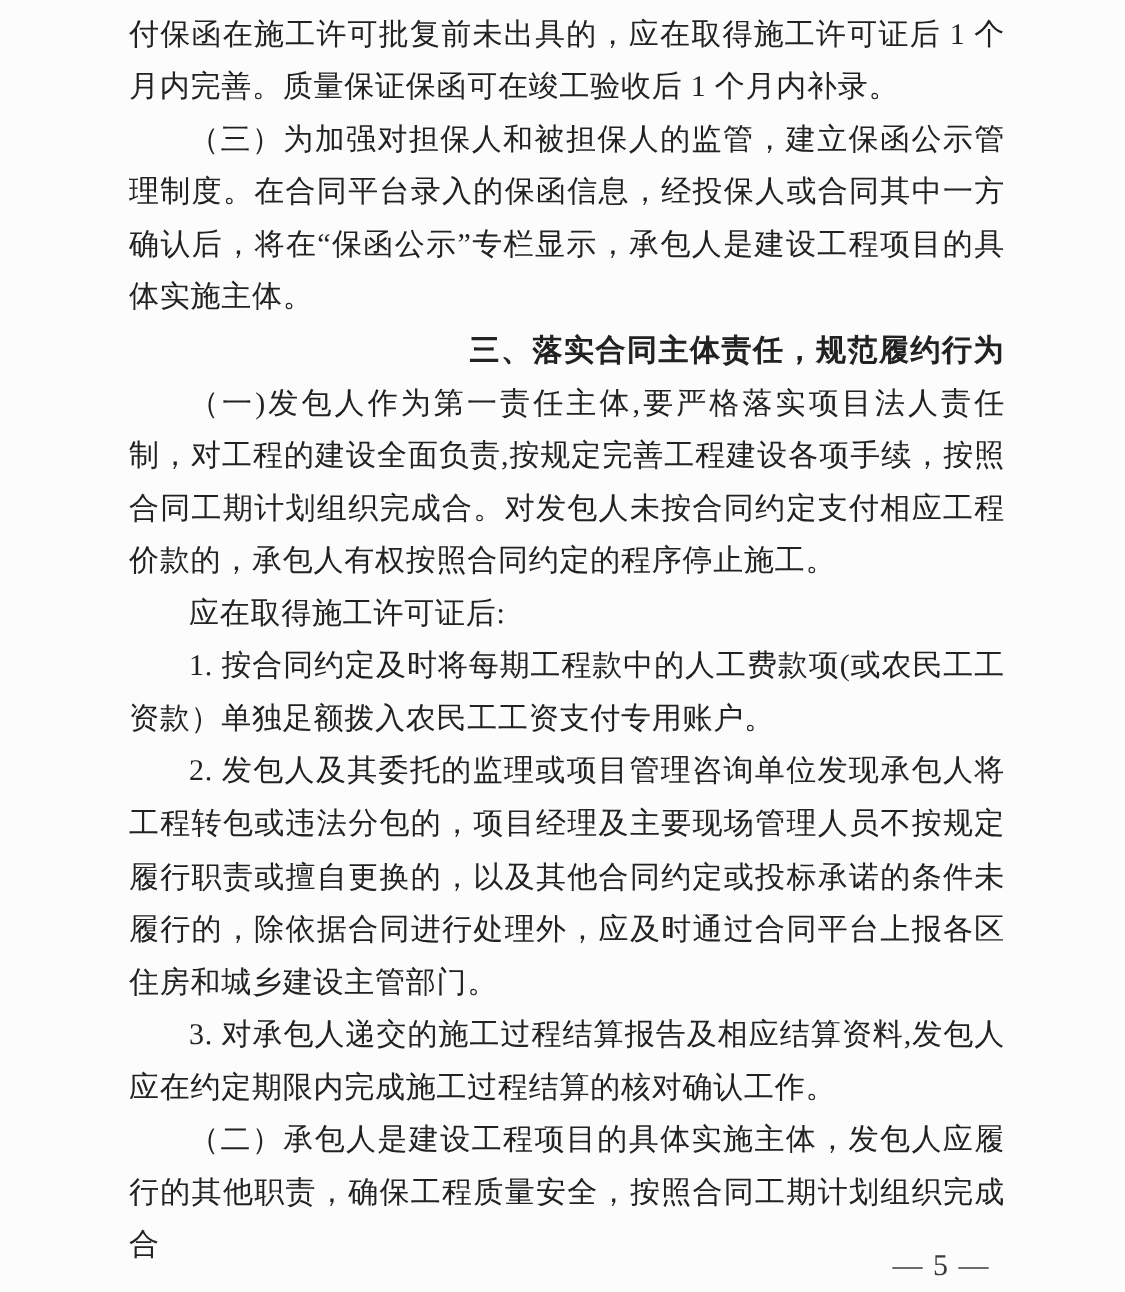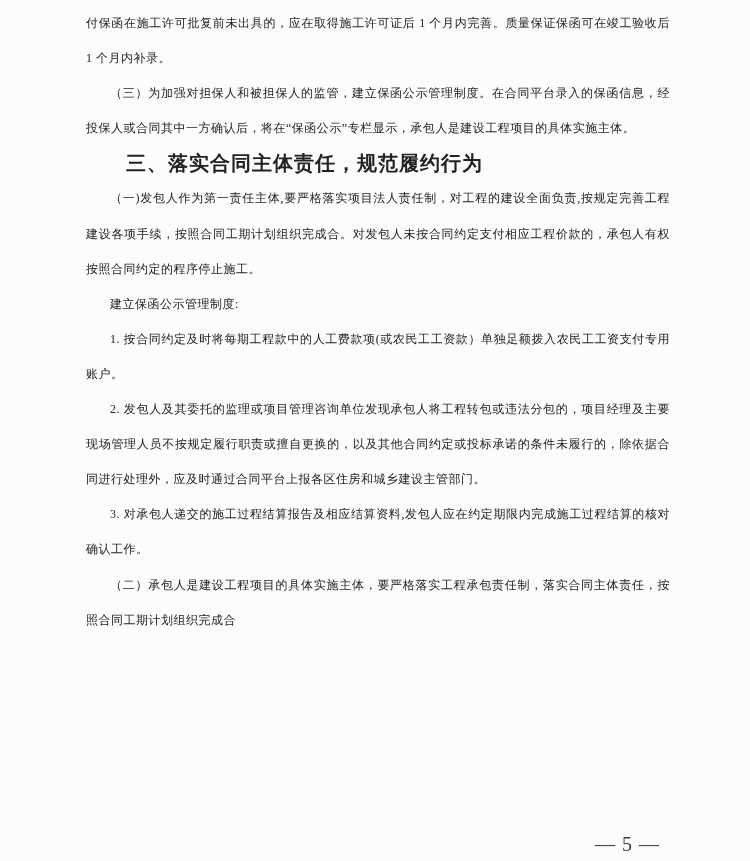--- a/index.html
+++ b/index.html
@@ -16,37 +16,37 @@
     color: #222;
   }
   .doc-page {
     position: absolute;
     left: 86px;
     top: 6px;
     width: 584px;
   }
   .para {
     margin: 0;
-    font-size: 12px;
+    font-size: 20px;
     line-height: 35.1px;
     text-align: justify;
     text-justify: inter-ideograph;
     letter-spacing: 0.5px;
     word-break: break-all;
     color: #222;
   }
   .para.indent {
     text-indent: 2em;
   }
   .para.heading {
     font-family: Liberation Sans, sans-serif;
     font-weight: bold;
     font-size: 20px;
     letter-spacing: 1px;
-    text-align: left;
+    text-align: right;
   }
   .page-number {
     position: absolute;
     top: 833px;
     left: 595px;
     width: 62px;
     font-size: 20px;
     color: #3a3a3a;
     text-align: center;
     white-space: nowrap;
@@ -54,20 +54,20 @@
   }
 </style>
 </head>
 <body>
 
 <div class="doc-page">
   <p class="para">付保函在施工许可批复前未出具的，应在取得施工许可证后 1 个月内完善。质量保证保函可在竣工验收后 1 个月内补录。</p>
   <p class="para indent">（三）为加强对担保人和被担保人的监管，建立保函公示管理制度。在合同平台录入的保函信息，经投保人或合同其中一方确认后，将在“保函公示”专栏显示，承包人是建设工程项目的具体实施主体。</p>
   <p class="para indent heading">三、落实合同主体责任，规范履约行为</p>
   <p class="para indent">（一)发包人作为第一责任主体,要严格落实项目法人责任制，对工程的建设全面负责,按规定完善工程建设各项手续，按照合同工期计划组织完成合。对发包人未按合同约定支付相应工程价款的，承包人有权按照合同约定的程序停止施工。</p>
-  <p class="para indent">建立保函公示管理制度:</p>
+  <p class="para indent">应在取得施工许可证后:</p>
   <p class="para indent">1. 按合同约定及时将每期工程款中的人工费款项(或农民工工资款）单独足额拨入农民工工资支付专用账户。</p>
   <p class="para indent">2. 发包人及其委托的监理或项目管理咨询单位发现承包人将工程转包或违法分包的，项目经理及主要现场管理人员不按规定履行职责或擅自更换的，以及其他合同约定或投标承诺的条件未履行的，除依据合同进行处理外，应及时通过合同平台上报各区住房和城乡建设主管部门。</p>
   <p class="para indent">3. 对承包人递交的施工过程结算报告及相应结算资料,发包人应在约定期限内完成施工过程结算的核对确认工作。</p>
-  <p class="para indent">（二）承包人是建设工程项目的具体实施主体，要严格落实工程承包责任制，落实合同主体责任，按照合同工期计划组织完成合</p>
+  <p class="para indent">（二）承包人是建设工程项目的具体实施主体，发包人应履行的其他职责，确保工程质量安全，按照合同工期计划组织完成合</p>
 </div>
 
 <div class="page-number">— 5 —</div>
 
 </body></html>

